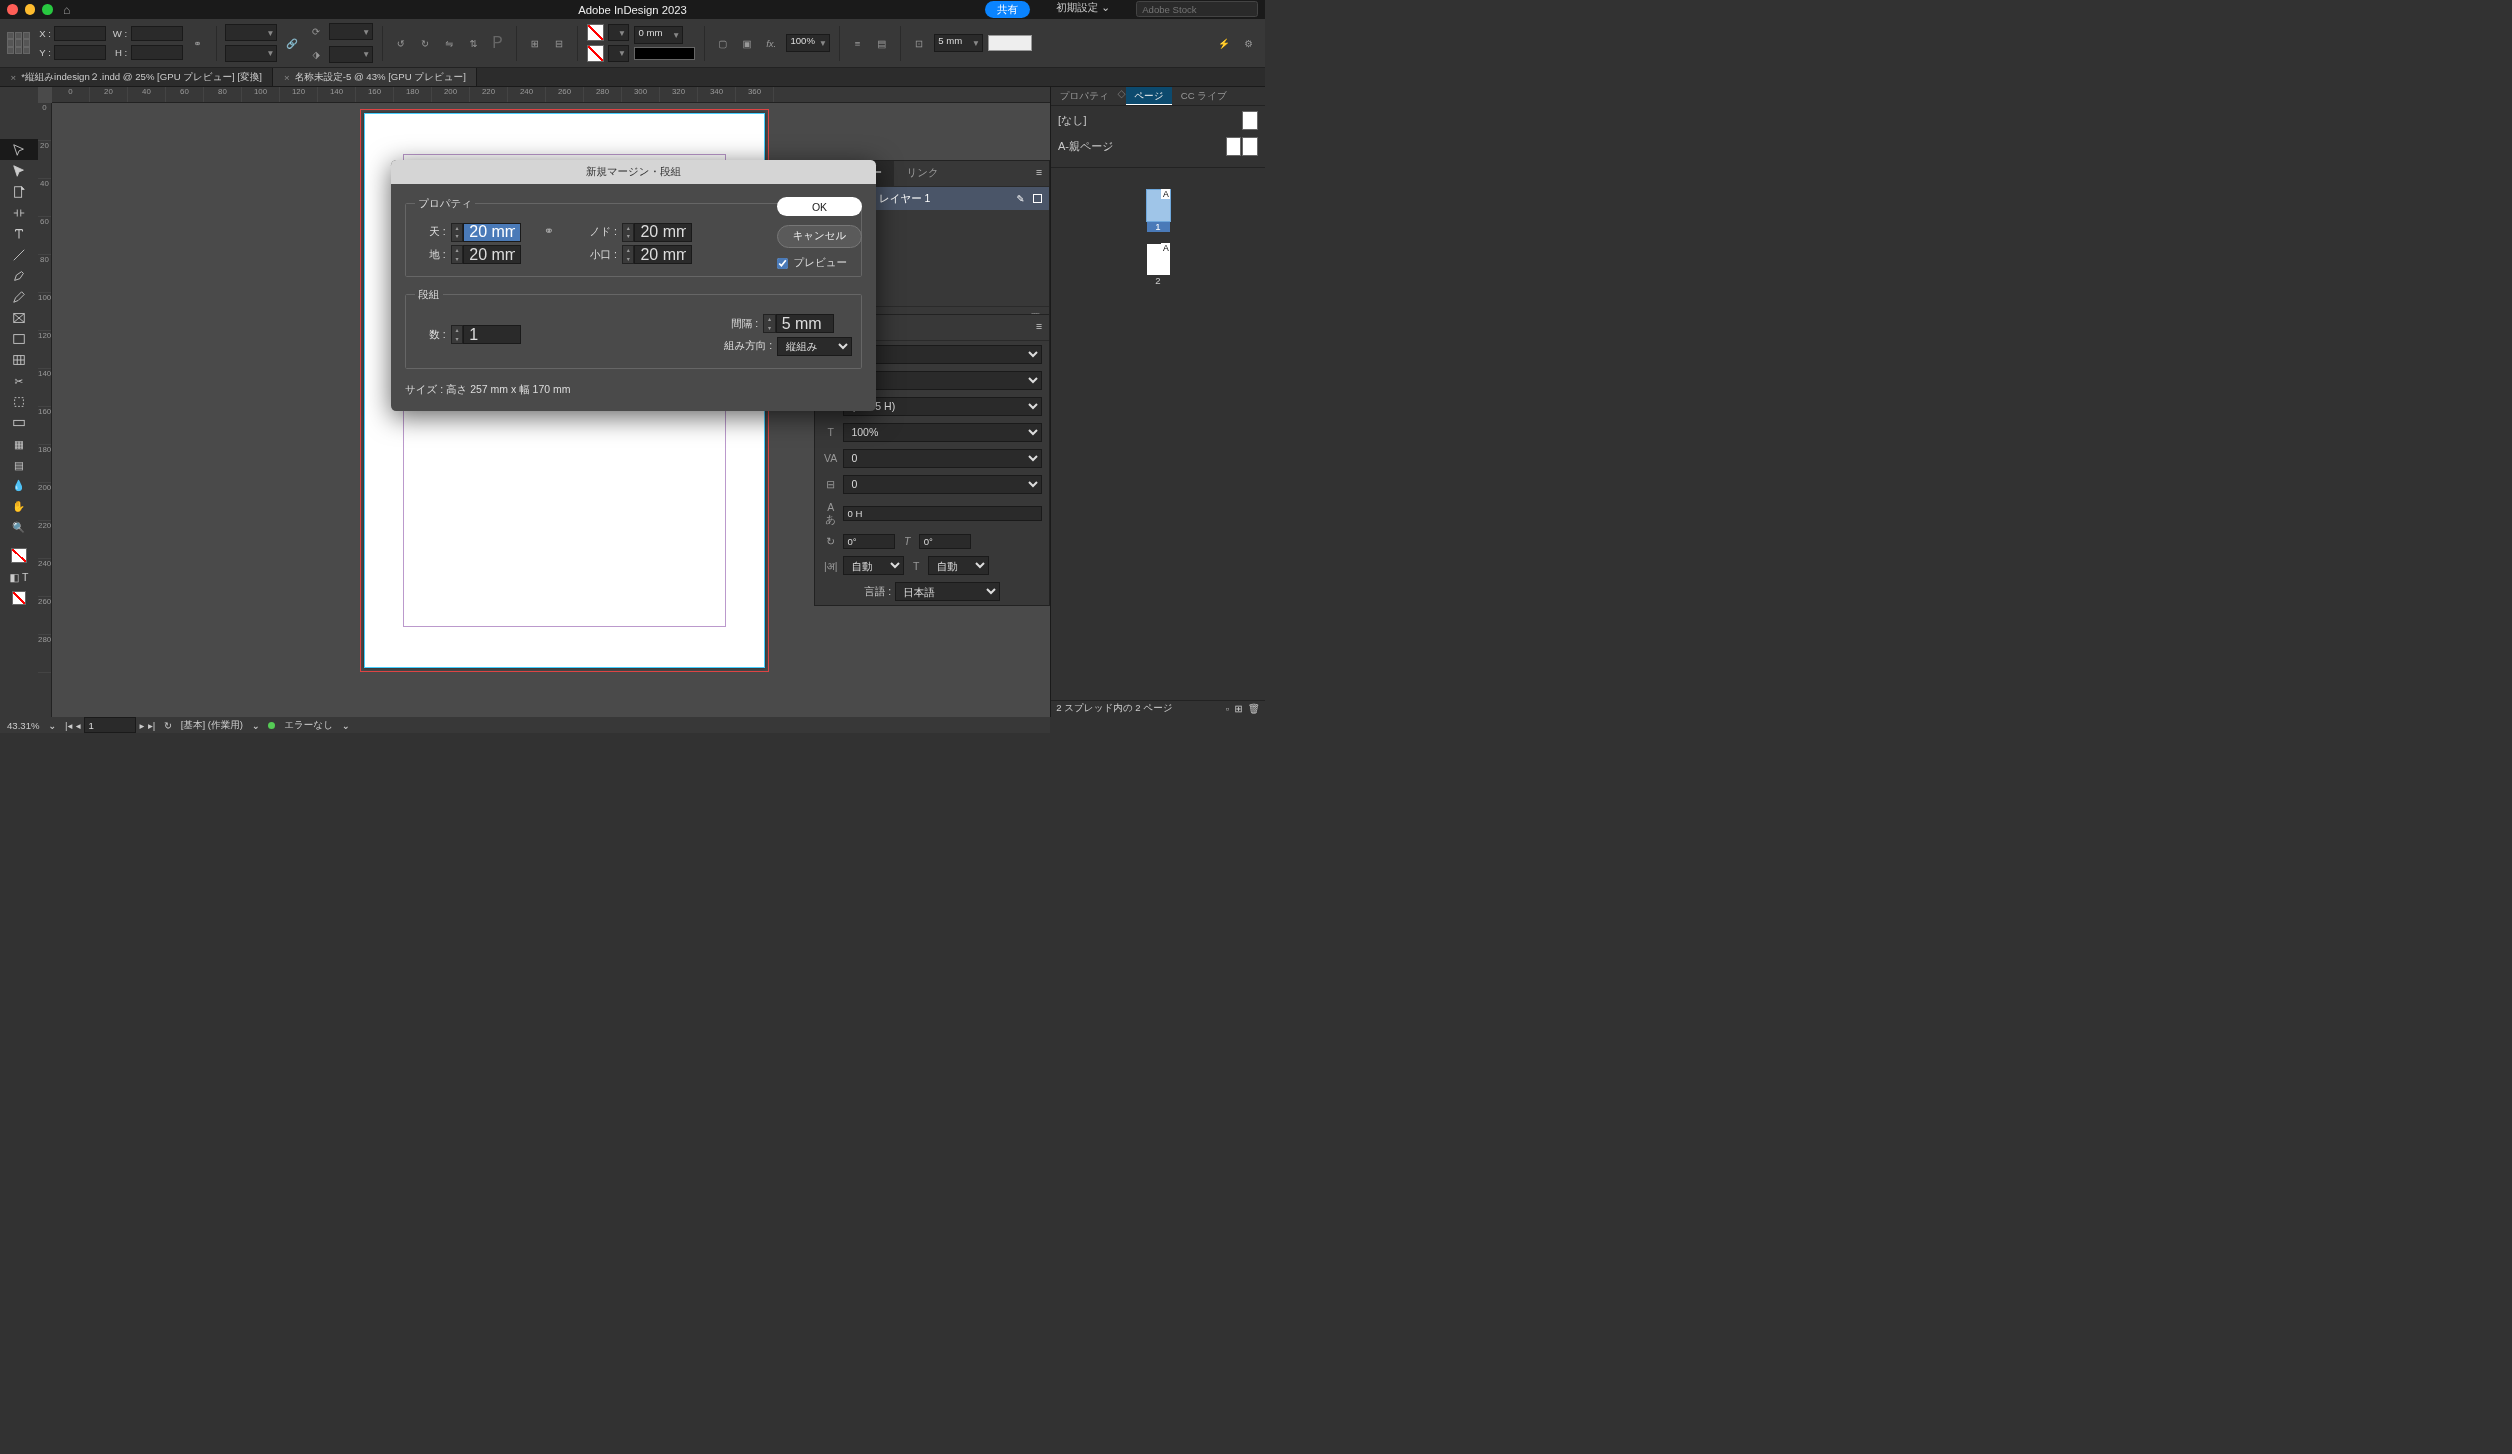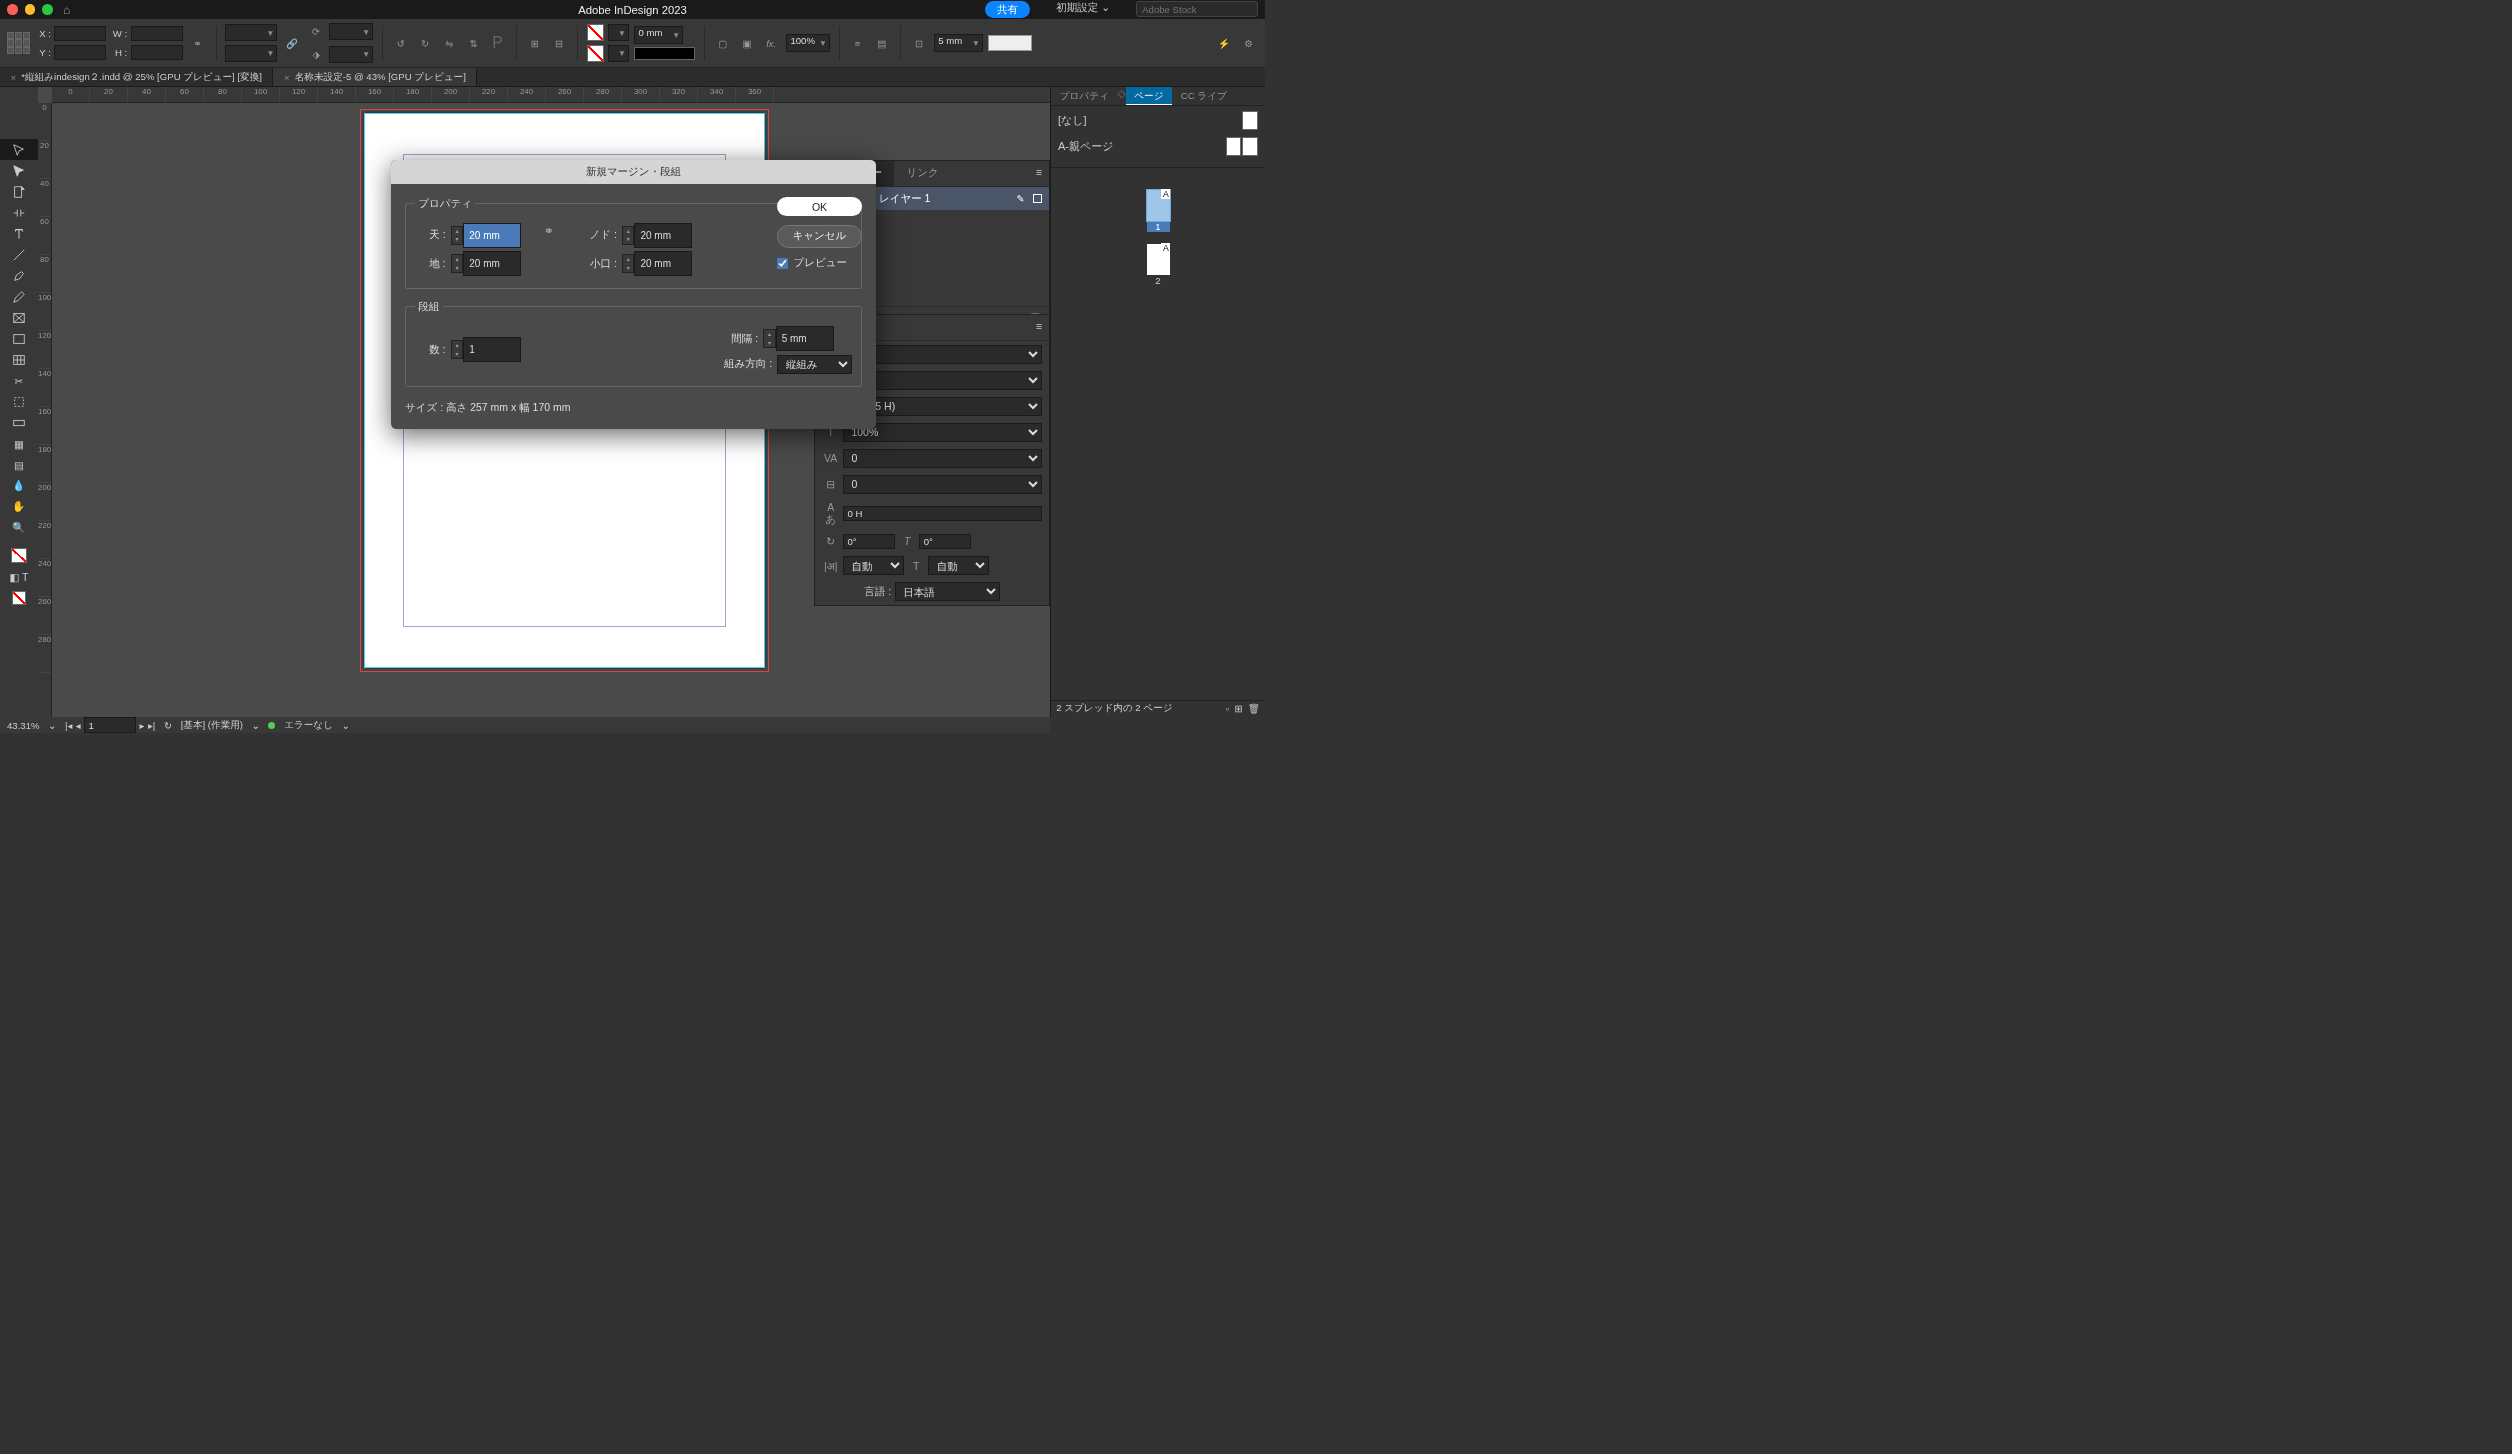--- a/index.html
+++ b/index.html
@@ -59,21 +59,21 @@
 .lrow .pen{font-size:9.6px}
 .lrow .sq{width:8.7px;height:8.7px;border:0.9px solid #fff}
 .pfoot{height:24.4px;border-top:0.9px solid #2a2a2a;display:flex;justify-content:flex-end;padding:0 7px;gap:12.2px;align-items:center;color:#888}
 .char-panel{position:absolute;top:227px;right:0;width:236px;background:#383838;border:0.9px solid #222}
 .char-panel .crow{display:flex;align-items:center;gap:3.5px;padding:3.5px 7px}
 .char-panel .crow .ci{width:17.4px;color:#999;font-size:10.5px;text-align:center}
 .char-panel select,.char-panel .fld{flex:1}
 .rightdock{position:absolute;top:87px;right:0;width:215px;bottom:16px;background:#323232;border-left:0.9px solid #1a1a1a}
 .docktabs{height:19px;display:flex;border-bottom:0.9px solid #222}
 .docktabs .dt{padding:2.6px 8.7px;font-size:9.6px;color:#999}
-.docktabs .dt.act{background:#0369a1;color:#eee;border-bottom:0.9px solid #fff}
+.docktabs .dt.act{background:#0c4a6e;color:#eee;border-bottom:0.9px solid #fff}
 .masters{padding:5.2px 7px;display:flex;flex-direction:column;gap:7px}
 .mrow{display:flex;align-items:center;justify-content:space-between;font-size:11px}
 .mthumb{display:flex;gap:0.9px}
 .mthumb .pg{width:15.7px;height:19px;background:#fff;border:0.9px solid #666}
 .pgthumbs{display:flex;flex-direction:column;align-items:center;gap:12.2px;padding-top:17.4px}
 .pgthumbs .pgt{width:23px;height:31px;background:#fff;position:relative;font-size:8.7px;color:#000}
 .pgthumbs .pgt .lbl{position:absolute;top:-0.9px;right:-0.9px;background:#fff;padding:0 1.7px}
 .pgthumbs .pgt.sel{outline:1.7px solid #6fa8dc;background:#9fc5e8}
 .pgthumbs .num{font-size:9.6px;color:#ccc}
 .pgthumbs .num.sel{background:#4a7ab8;color:#fff;padding:0 3.5px}
@@ -84,21 +84,21 @@
 .dialog{position:absolute;top:160px;left:391px;width:485px;background:#4a4a4a;border-radius:5.2px;box-shadow:0 5.2px 26px rgba(0,0,0,0.6);color:#ddd}
 .dlg-title{height:24.4px;background:#d5d5d5;color:#333;display:flex;align-items:center;justify-content:center;font-size:10.5px;border-radius:5.2px 5.2px 0 0;font-weight:500}
 .dlg-body{padding:12.2px 14px}
 fieldset{border:0.9px solid #666;border-radius:1.7px;padding:8.7px 8.7px 8.7px 8.7px;margin-bottom:10.5px;position:relative}
 fieldset legend{font-size:10.5px;padding:0 3.5px;color:#ddd}
 .frow{display:flex;align-items:center;gap:5.2px;margin:3.5px 0}
 .frow label{font-size:10.5px;text-align:right;min-width:31px}
 .nf{display:flex;align-items:center}
 .nf .st{width:12.2px;height:19px;background:#3a3a3a;border:0.9px solid #222;display:flex;flex-direction:column;font-size:6.1px;color:#999}
 .nf .st span{flex:1;text-align:center}
-.nf input{background:#2a2a2a;border:0.9px solid #1a1a1a;color:#ddd;width:58px;height:25px;padding:0 5.2px;font-size:10px}
+.nf input{background:#2a2a2a;border:0.9px solid #1a1a1a;color:#ddd;width:58px;height:19px;padding:0 5.2px;font-size:16px}
 .nf input.hl{background:#4a7ab8;color:#fff}
 .fcols{display:flex;gap:17.4px}
 .link-ic{width:15.7px;height:24.4px;color:#aaa;display:flex;align-items:center;font-size:12.2px;margin:0 5.2px}
 .btns{position:absolute;right:14px;top:37px;display:flex;flex-direction:column;gap:8.7px;align-items:stretch}
 .btn{padding:3.5px 0;border-radius:12.2px;font-size:10.5px;text-align:center;width:85px}
 .btn.pri{background:#fff;color:#222}
 .btn.sec{background:#5a5a5a;color:#eee;border:0.9px solid #777}
 .chk{display:flex;align-items:center;gap:5.2px;font-size:10.5px}
 .chk input{width:11.3px;height:11.3px;accent-color:#4a7ab8}
 .sz{font-size:10.5px;padding:3.5px 0 1.7px}

